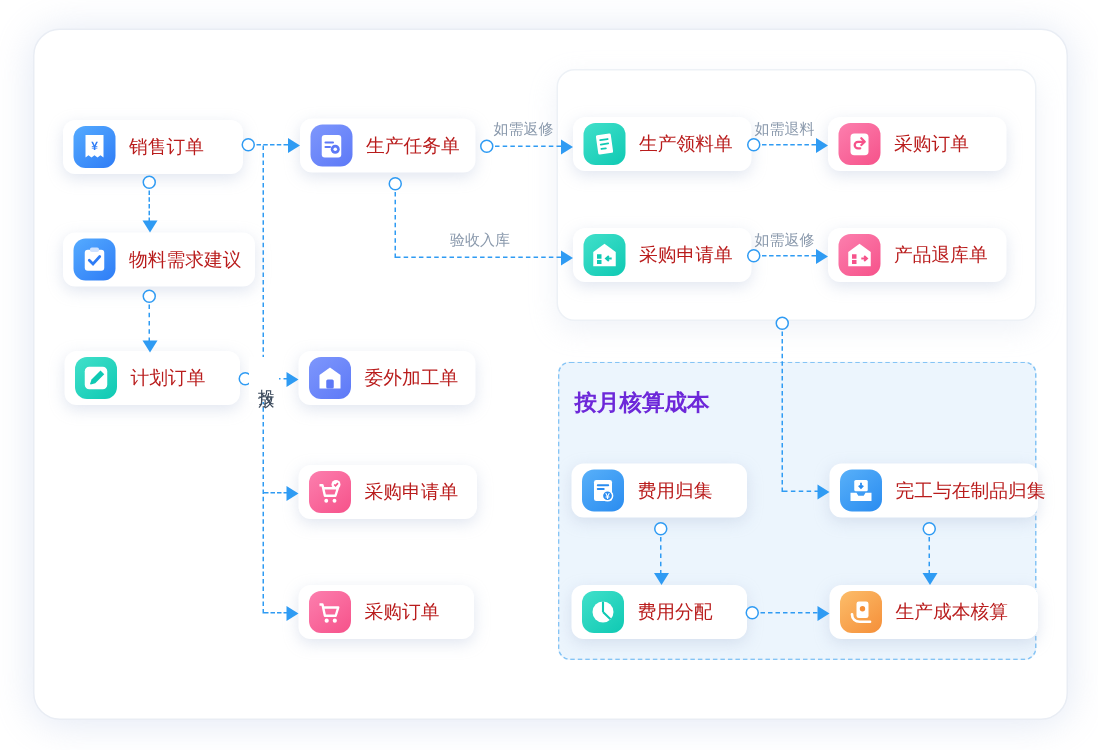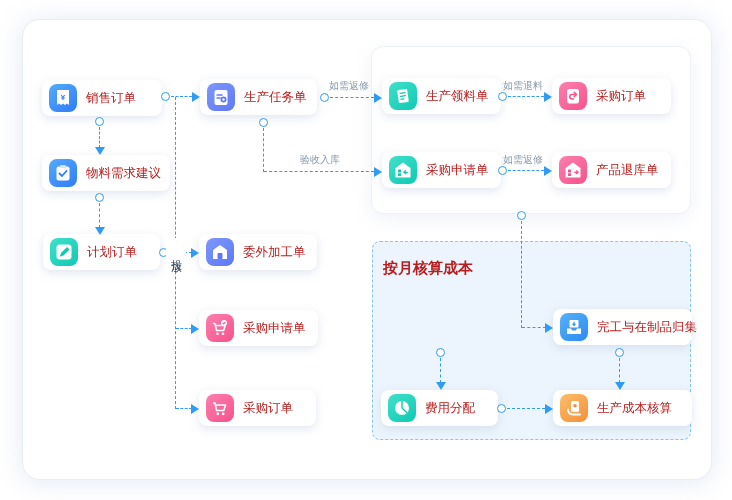--- a/index.html
+++ b/index.html
@@ -5,21 +5,21 @@
   html,body{margin:0;padding:0;background:#ffffff;}
   .stage{position:relative;width:732px;height:500px;background:#fff;overflow:hidden;
          font-family:"Liberation Sans","DejaVu Sans",sans-serif;}
   .panel{position:absolute;left:22px;top:19px;width:688px;height:459px;background:#fff;
          border:1px solid #e9edf4;border-radius:18px;box-shadow:0 2px 26px rgba(190,205,230,.45);}
   .groupbox{position:absolute;border-radius:12px;}
   .warehouse-box{left:371px;top:46px;width:318px;height:166px;background:#fff;
          border:1px solid #edf1f6;box-shadow:0 6px 18px rgba(200,212,230,.28);}
   .cost-box{left:372px;top:241px;width:317px;height:197px;background:#ecf5fd;
          border:1px dashed #85c4f5;border-radius:8px;}
-  .cost-title{position:absolute;left:383px;top:259px;font-size:15px;font-weight:700;color:#b91c1c;}
+  .cost-title{position:absolute;left:383px;top:259px;font-size:15px;font-weight:700;color:#6d28d9;}
   .card{position:absolute;height:36px;background:#fff;border-radius:8px;display:flex;align-items:center;
         gap:9px;padding-left:7px;box-shadow:0 3px 10px rgba(175,190,215,.38);white-space:nowrap;z-index:3;}
   .card .lbl{font-size:12.5px;font-weight:400;color:#b91c1c;}
   .ic{width:28px;height:28px;border-radius:8px;display:flex;align-items:center;justify-content:center;flex:0 0 28px;}
   .g-blue  {background:linear-gradient(140deg,#55abff,#2e7cf6);}
   .g-indigo{background:linear-gradient(140deg,#7e97fc,#5d79f7);}
   .g-teal  {background:linear-gradient(140deg,#41e0ca,#0fc9b3);}
   .g-pink  {background:linear-gradient(140deg,#fc7fae,#f6528a);}
   .g-blue2 {background:linear-gradient(140deg,#58b0f9,#2a8cf0);}
   .g-orange{background:linear-gradient(140deg,#fcbd6a,#f58f39);}
@@ -215,20 +215,31 @@
         <svg width="18" height="18" viewBox="0 0 18 18">
           <path d="M9 1.5L16.5 7v9.5H1.5V7z" fill="#fff"></path>
           <rect x="4" y="8.5" width="3" height="3" fill="#f6528a"></rect>
           <rect x="4" y="12.3" width="3" height="2.7" fill="#f6528a"></rect>
           <path d="M10.2 11.3h3.2M12.1 9.6l1.9 1.7-1.9 1.7" stroke="#f6528a" stroke-width="1.3" fill="none"></path>
         </svg>
       </span>
     <span class="lbl">产品退库单</span>
   </div>
 
+  <div class="card" style="left:381px;top:309px;width:110px">
+    <span class="ic g-blue2">
+        <svg width="18" height="18" viewBox="0 0 18 18">
+          <rect x="3" y="2" width="12" height="14" rx="1.5" fill="#fff"></rect>
+          <path d="M5.5 5.5h7M5.5 8h4" stroke="#2a8cf0" stroke-width="1.3" stroke-linecap="round"></path>
+          <circle cx="12" cy="12.5" r="3.4" fill="#2a8cf0" stroke="#fff"></circle>
+          <text x="12" y="14.8" font-size="5.5" text-anchor="middle" fill="#fff" font-weight="bold">¥</text>
+        </svg>
+      </span>
+    <span class="lbl">费用归集</span>
+  </div>
 
   <div class="card" style="left:553px;top:309px;width:132px">
     <span class="ic g-blue2">
         <svg width="18" height="18" viewBox="0 0 18 18">
           <rect x="4.5" y="2" width="9" height="7.5" rx="1" fill="#fff"></rect>
           <path d="M9 3.8v3M7.5 5.8L9 7.3l1.5-1.5" stroke="#2a8cf0" stroke-width="1.2" fill="none"></path>
           <path d="M2 10.5h4l1.2 2h3.6l1.2-2h4V16H2z" fill="#fff"></path>
         </svg>
       </span>
     <span class="lbl">完工与在制品归集</span>

